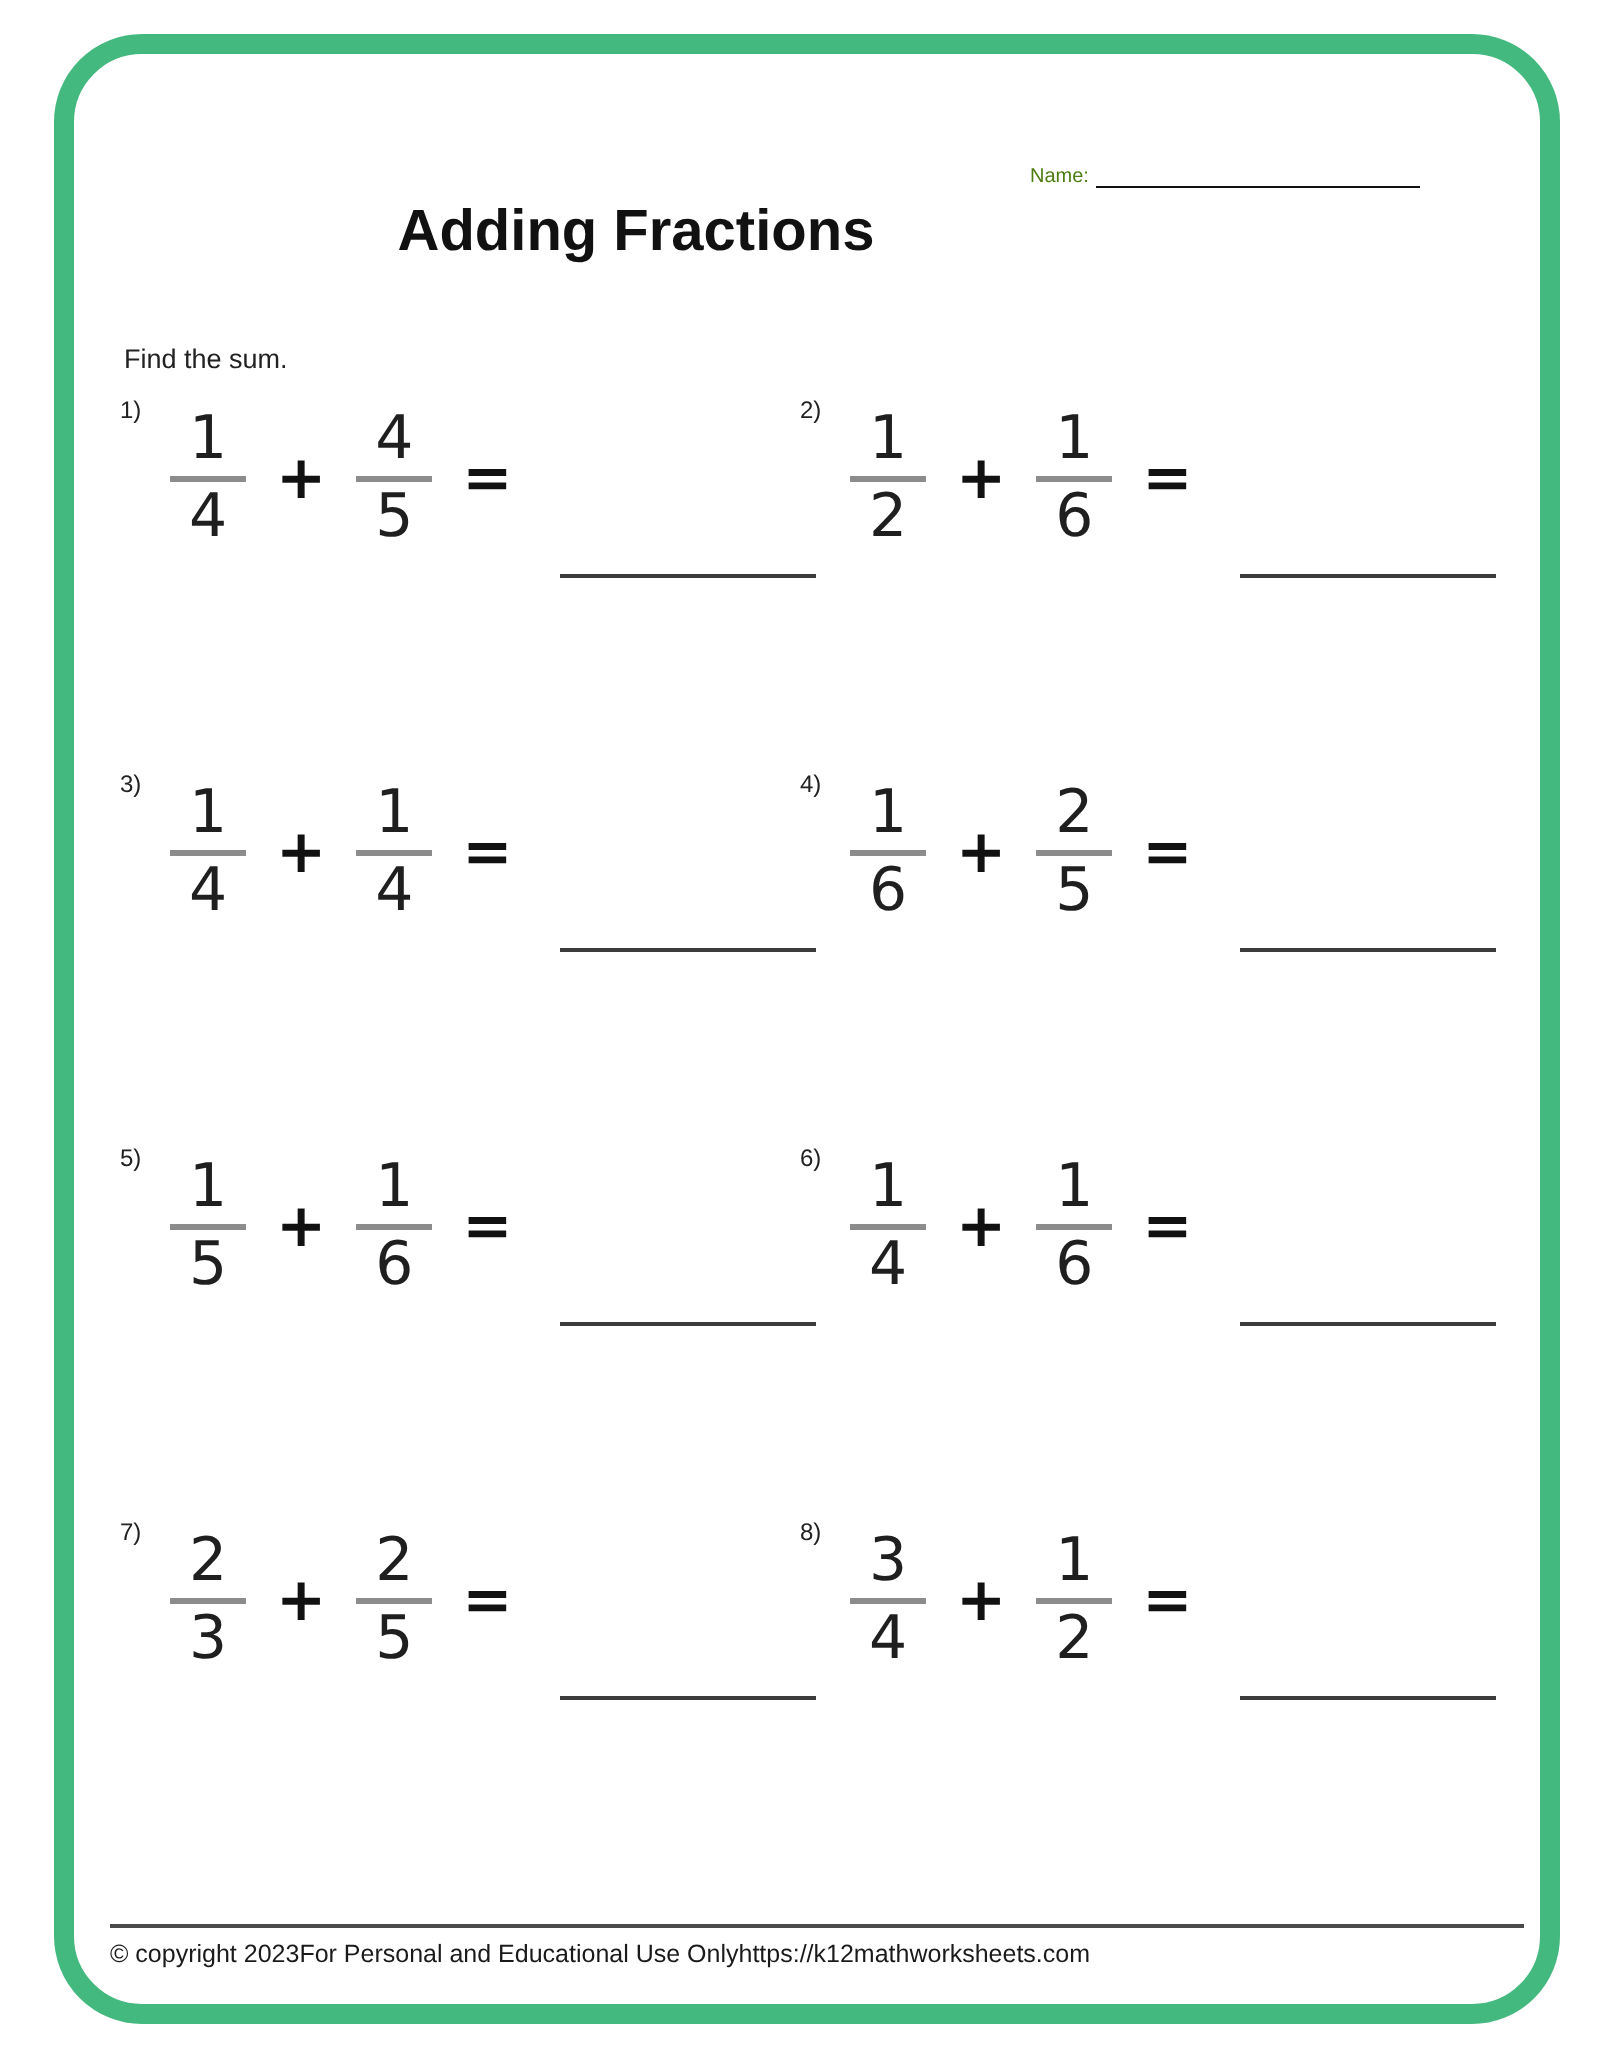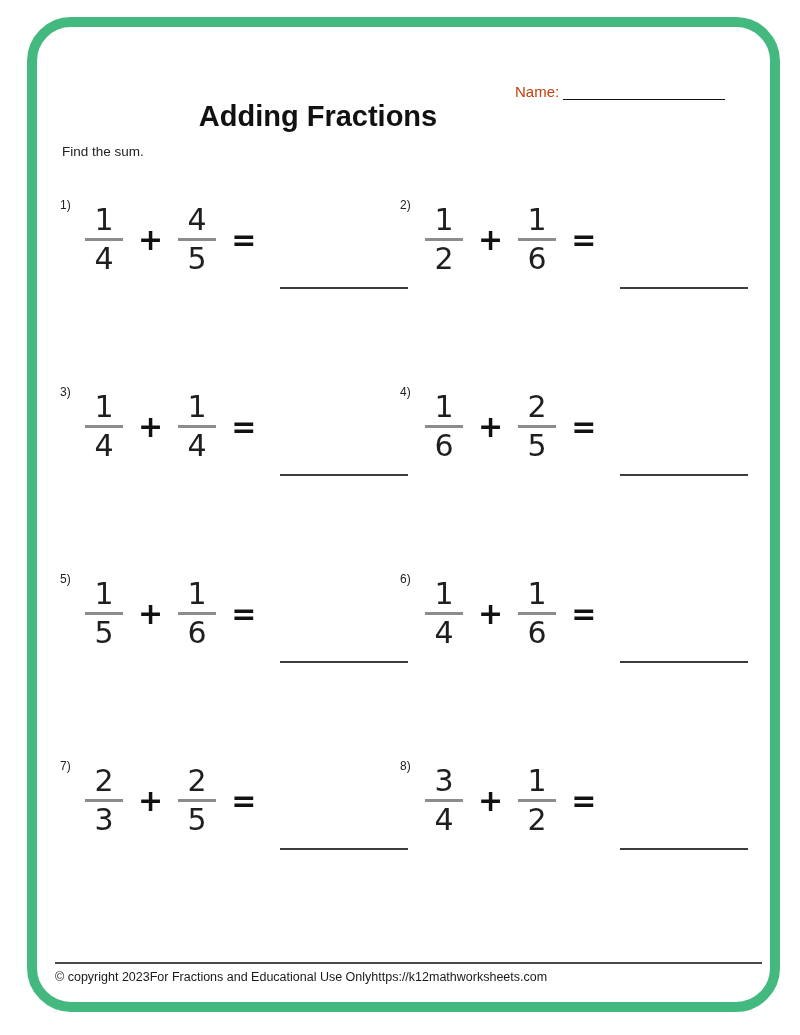--- a/index.html
+++ b/index.html
@@ -18,41 +18,41 @@
     border: 10px solid #44b97f;
     border-radius: 44px;
     box-sizing: content-box;
   }
   
   .name-row {
     position: absolute;
     left: 515px; top: 60px;
     display: flex; align-items: flex-end;
   }
-  .name-label { font-size: 15px; color: #c2410c; margin-top: 23px; }
+  .name-label { font-size: 10px; color: #4d7c0f; margin-top: 23px; }
   .name-line {
     display: inline-block;
     width: 162px; height: 16px;
     border-bottom: 1.6px solid #111;
     margin-left: 4px;
   }
   
   .title {
     position: absolute;
     left: 0; top: 100px;
     width: 636px;
     margin: 0;
     text-align: center;
     font-size: 29px;
     font-weight: 800;
     color: #111;
   }
   .instructions {
     position: absolute;
-    left: 62px; top: 144px;
+    left: 62px; top: 172px;
     font-size: 13.5px;
     color: #222;
   }
   
   .problems {
     position: absolute;
     left: 60px; top: 196px;
     display: grid;
     grid-template-columns: 340px 340px;
     grid-auto-rows: 187px;
@@ -289,16 +289,16 @@
         <span class="op">=</span>
         <span class="blank"></span>
       </div>
     </div>
 
   </div>
 
   <div class="footer-divider"></div>
   <div class="footer-row">
     <span>© copyright 2023</span>
-    <span>For Fractions and Educational Use Only</span>
+    <span>For Personal and Educational Use Only</span>
     <span>https://k12mathworksheets.com</span>
   </div>
 </div>
 
 </body></html>

